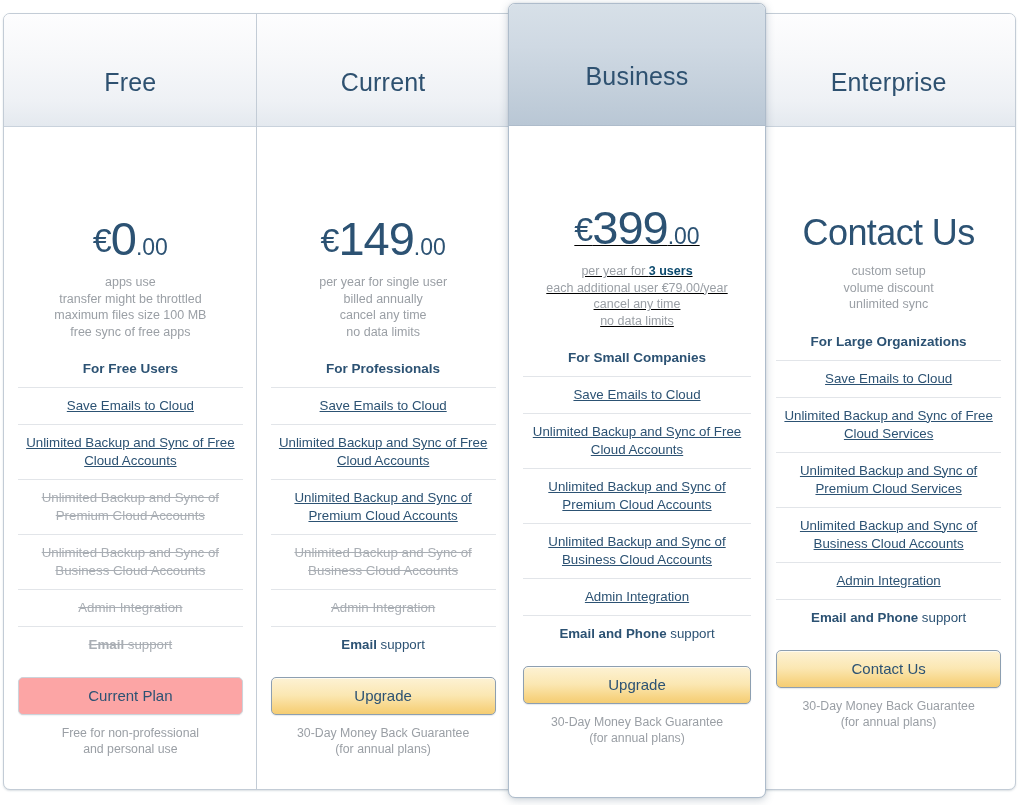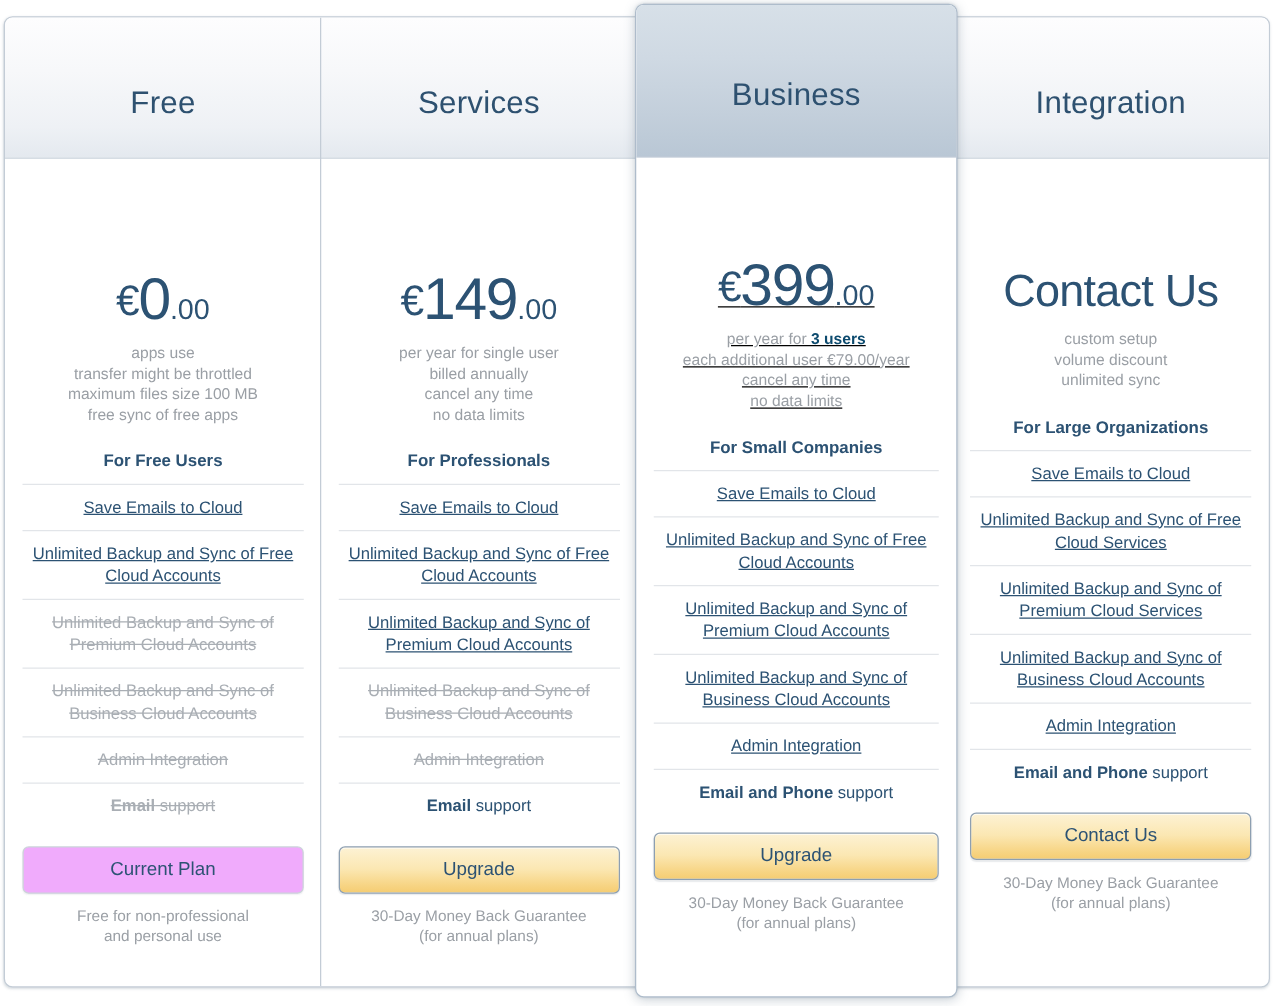--- a/index.html
+++ b/index.html
@@ -180,21 +180,21 @@
     height: 38px;
     line-height: 36px;
     border-radius: 5px;
     font-size: 15px;
     font-family: "Liberation Sans", sans-serif;
     cursor: pointer;
     padding: 0;
     color: #2c5273;
   }
   .btn.neutral {
-    background: #f0abfc;
+    background: #fca5a5;
     border: 1px solid #ccd3da;
     box-shadow: 0 1px 1px rgba(140,150,160,0.12);
   }
   .btn.primary {
     background: linear-gradient(to bottom, #fdf2d4 0%, #fbe7b2 48%, #f7d483 85%, #f5cd73 100%);
     border: 1px solid #8d9fb1;
     box-shadow: inset 0 1px 0 rgba(255,255,255,0.65), 0 1px 1px rgba(140,150,160,0.2);
   }
   .cta-note {
     margin-top: 10px;
@@ -264,21 +264,21 @@
               <li class="support off"><span class="txt"><b>Email</b><span> support</span></span></li>
             </ul>
             <div class="cta-wrap">
               <button class="btn neutral">Current Plan</button>
               <div class="cta-note">Free for non-professional<br>and personal use</div>
             </div>
           </div>
         </div>
         <div class="col">
           <div class="col-head">
-            <div class="plan-name">Services</div>
+            <div class="plan-name">Current</div>
           </div>
           <div class="col-body">
             <div class="price-block">
               <div class="price"><span class="cur">€</span><span class="amount">149</span><span class="cents">.00</span></div>
               <div class="price-notes">
                 <div><span>per year for single user</span></div>
                 <div><span>billed annually</span></div>
                 <div><span>cancel any time</span></div>
                 <div><span>no data limits</span></div>
               </div>
@@ -298,21 +298,21 @@
             </div>
           </div>
         </div>
         <div class="col">
           <div class="col-head">
             <div class="plan-name">Business</div>
           </div>
         </div>
         <div class="col">
           <div class="col-head">
-            <div class="plan-name">Integration</div>
+            <div class="plan-name">Enterprise</div>
           </div>
           <div class="col-body">
             <div class="price-block">
               <div class="price contact"><span class="amount">Contact Us</span></div>
               <div class="price-notes">
                 <div><span>custom setup</span></div>
                 <div><span>volume discount</span></div>
                 <div><span>unlimited sync</span></div>
               </div>
             </div>

